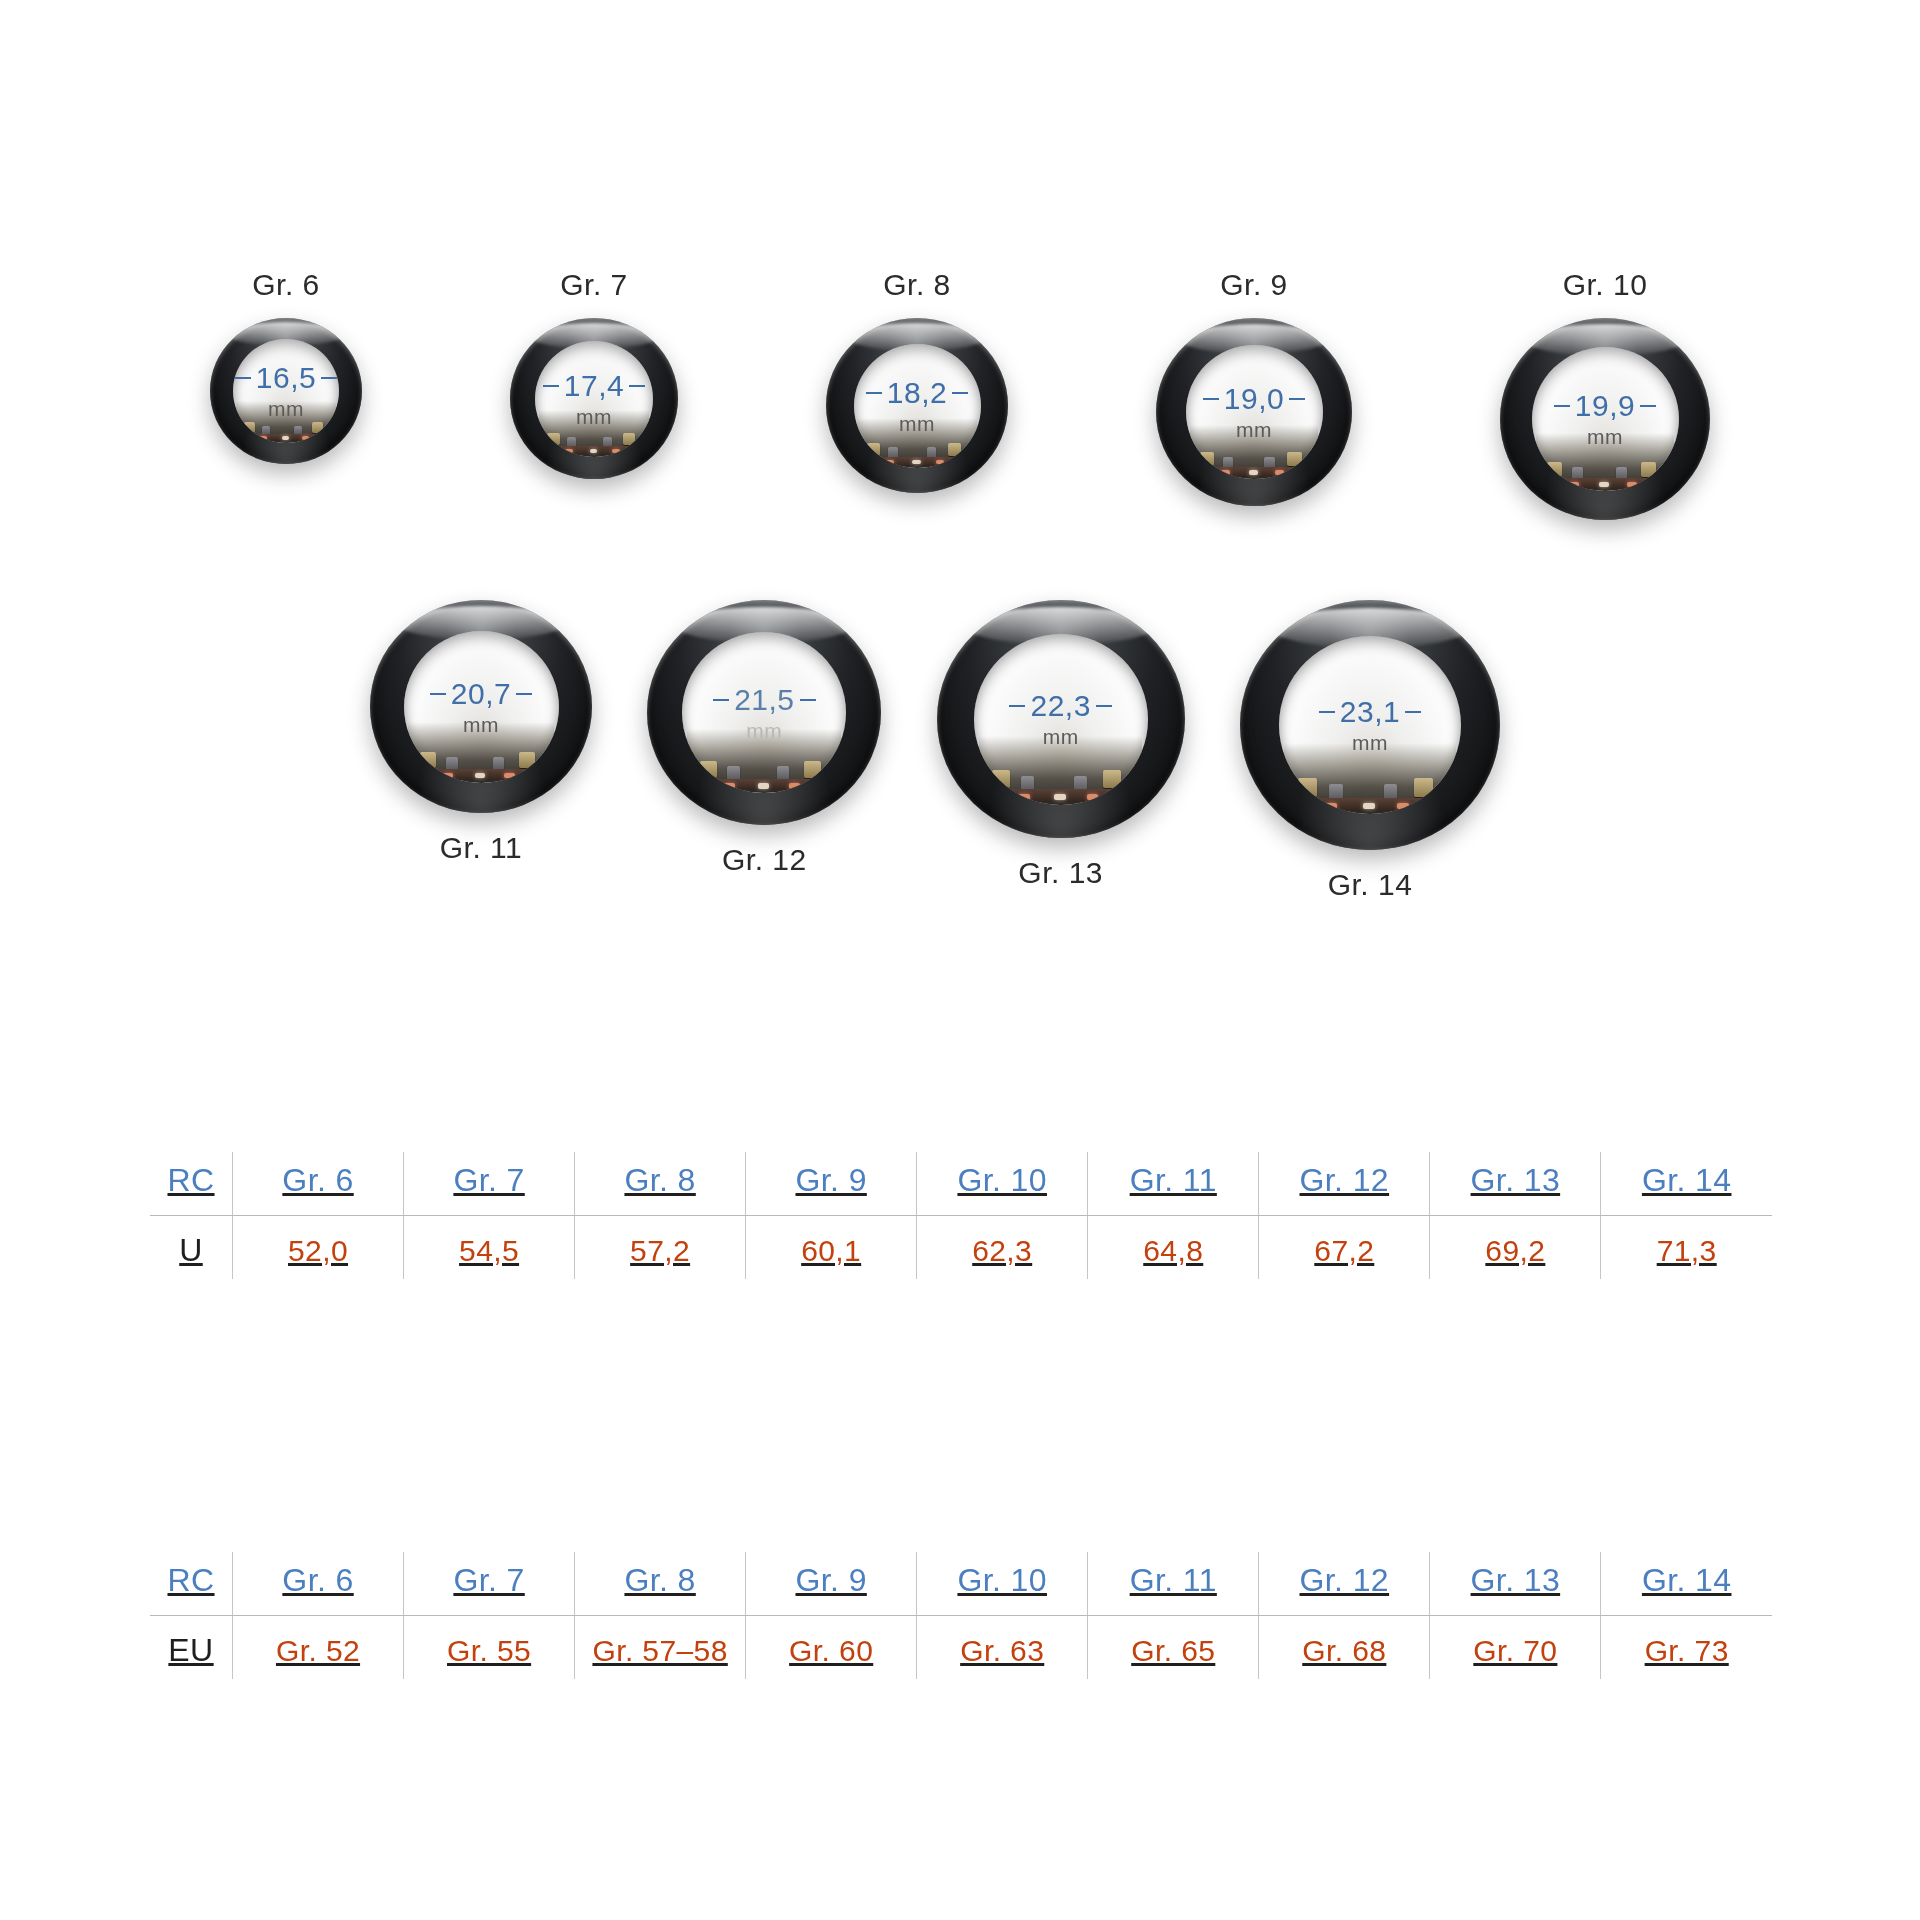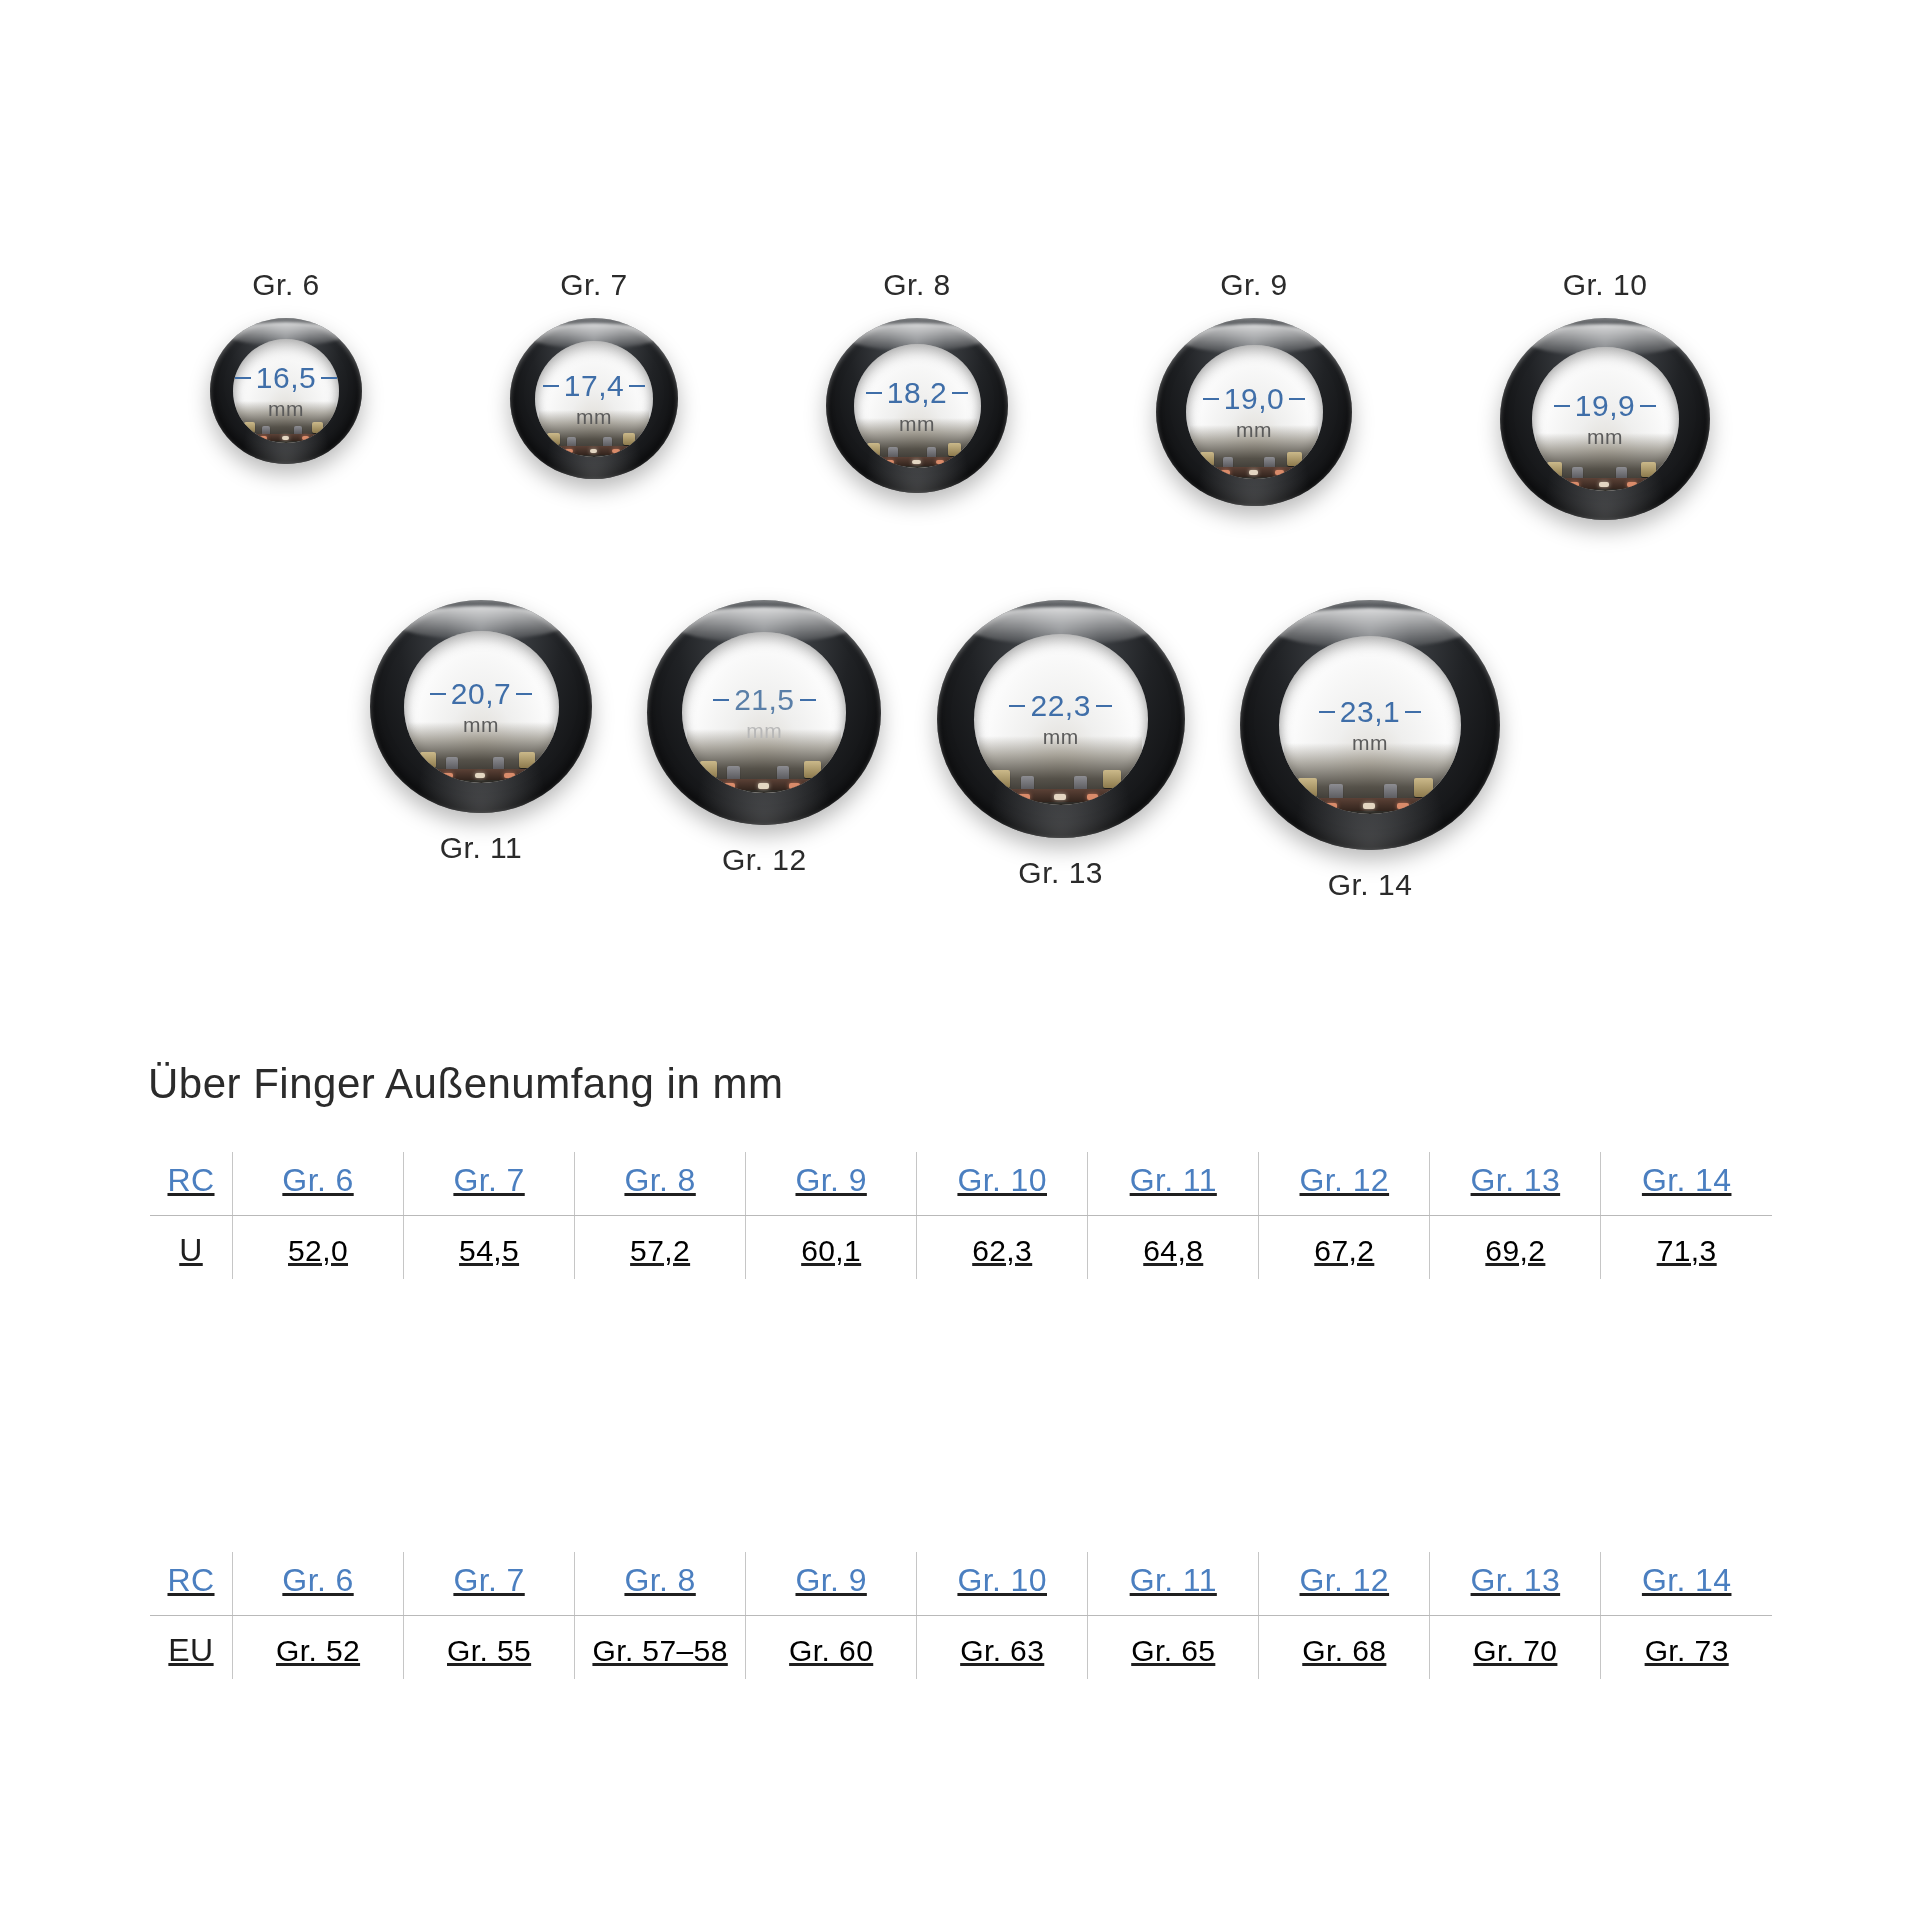--- a/index.html
+++ b/index.html
@@ -243,21 +243,21 @@
     font-weight: 400;
   }
   .size-table thead th {
     color: #4b7fc0;
     font-size: 32px;
     padding: 10px 4px 16px 4px;
     letter-spacing: 0.4px;
     border-bottom: 1px solid #b9b9b9;
   }
   .size-table tbody td {
-    color: #000000;
+    color: #c2410c;
     font-size: 30px;
     padding: 16px 4px 10px 4px;
     letter-spacing: 0.4px;
   }
   .size-table th + th,
   .size-table td + td {
     border-left: 1px solid #c6c6c6;
   }
   .size-table .corner {
     color: #4b7fc0;
@@ -502,21 +502,20 @@
                 <span>23,1</span>
                 <span class="dash right"></span>
               </div>
               <div class="measure-unit">mm</div>
             </div>
           </div>
         </div>
       </div>
     </div>
 
-  <h2 class="section-heading" id="heading-circ">Über Finger Außenumfang in mm</h2>
 
   <table class="size-table" id="table-circumference">
     <thead>
       <tr>
         <th class="corner">RC</th>
       <th>Gr. 6</th>
           <th>Gr. 7</th>
           <th>Gr. 8</th>
           <th>Gr. 9</th>
           <th>Gr. 10</th>

